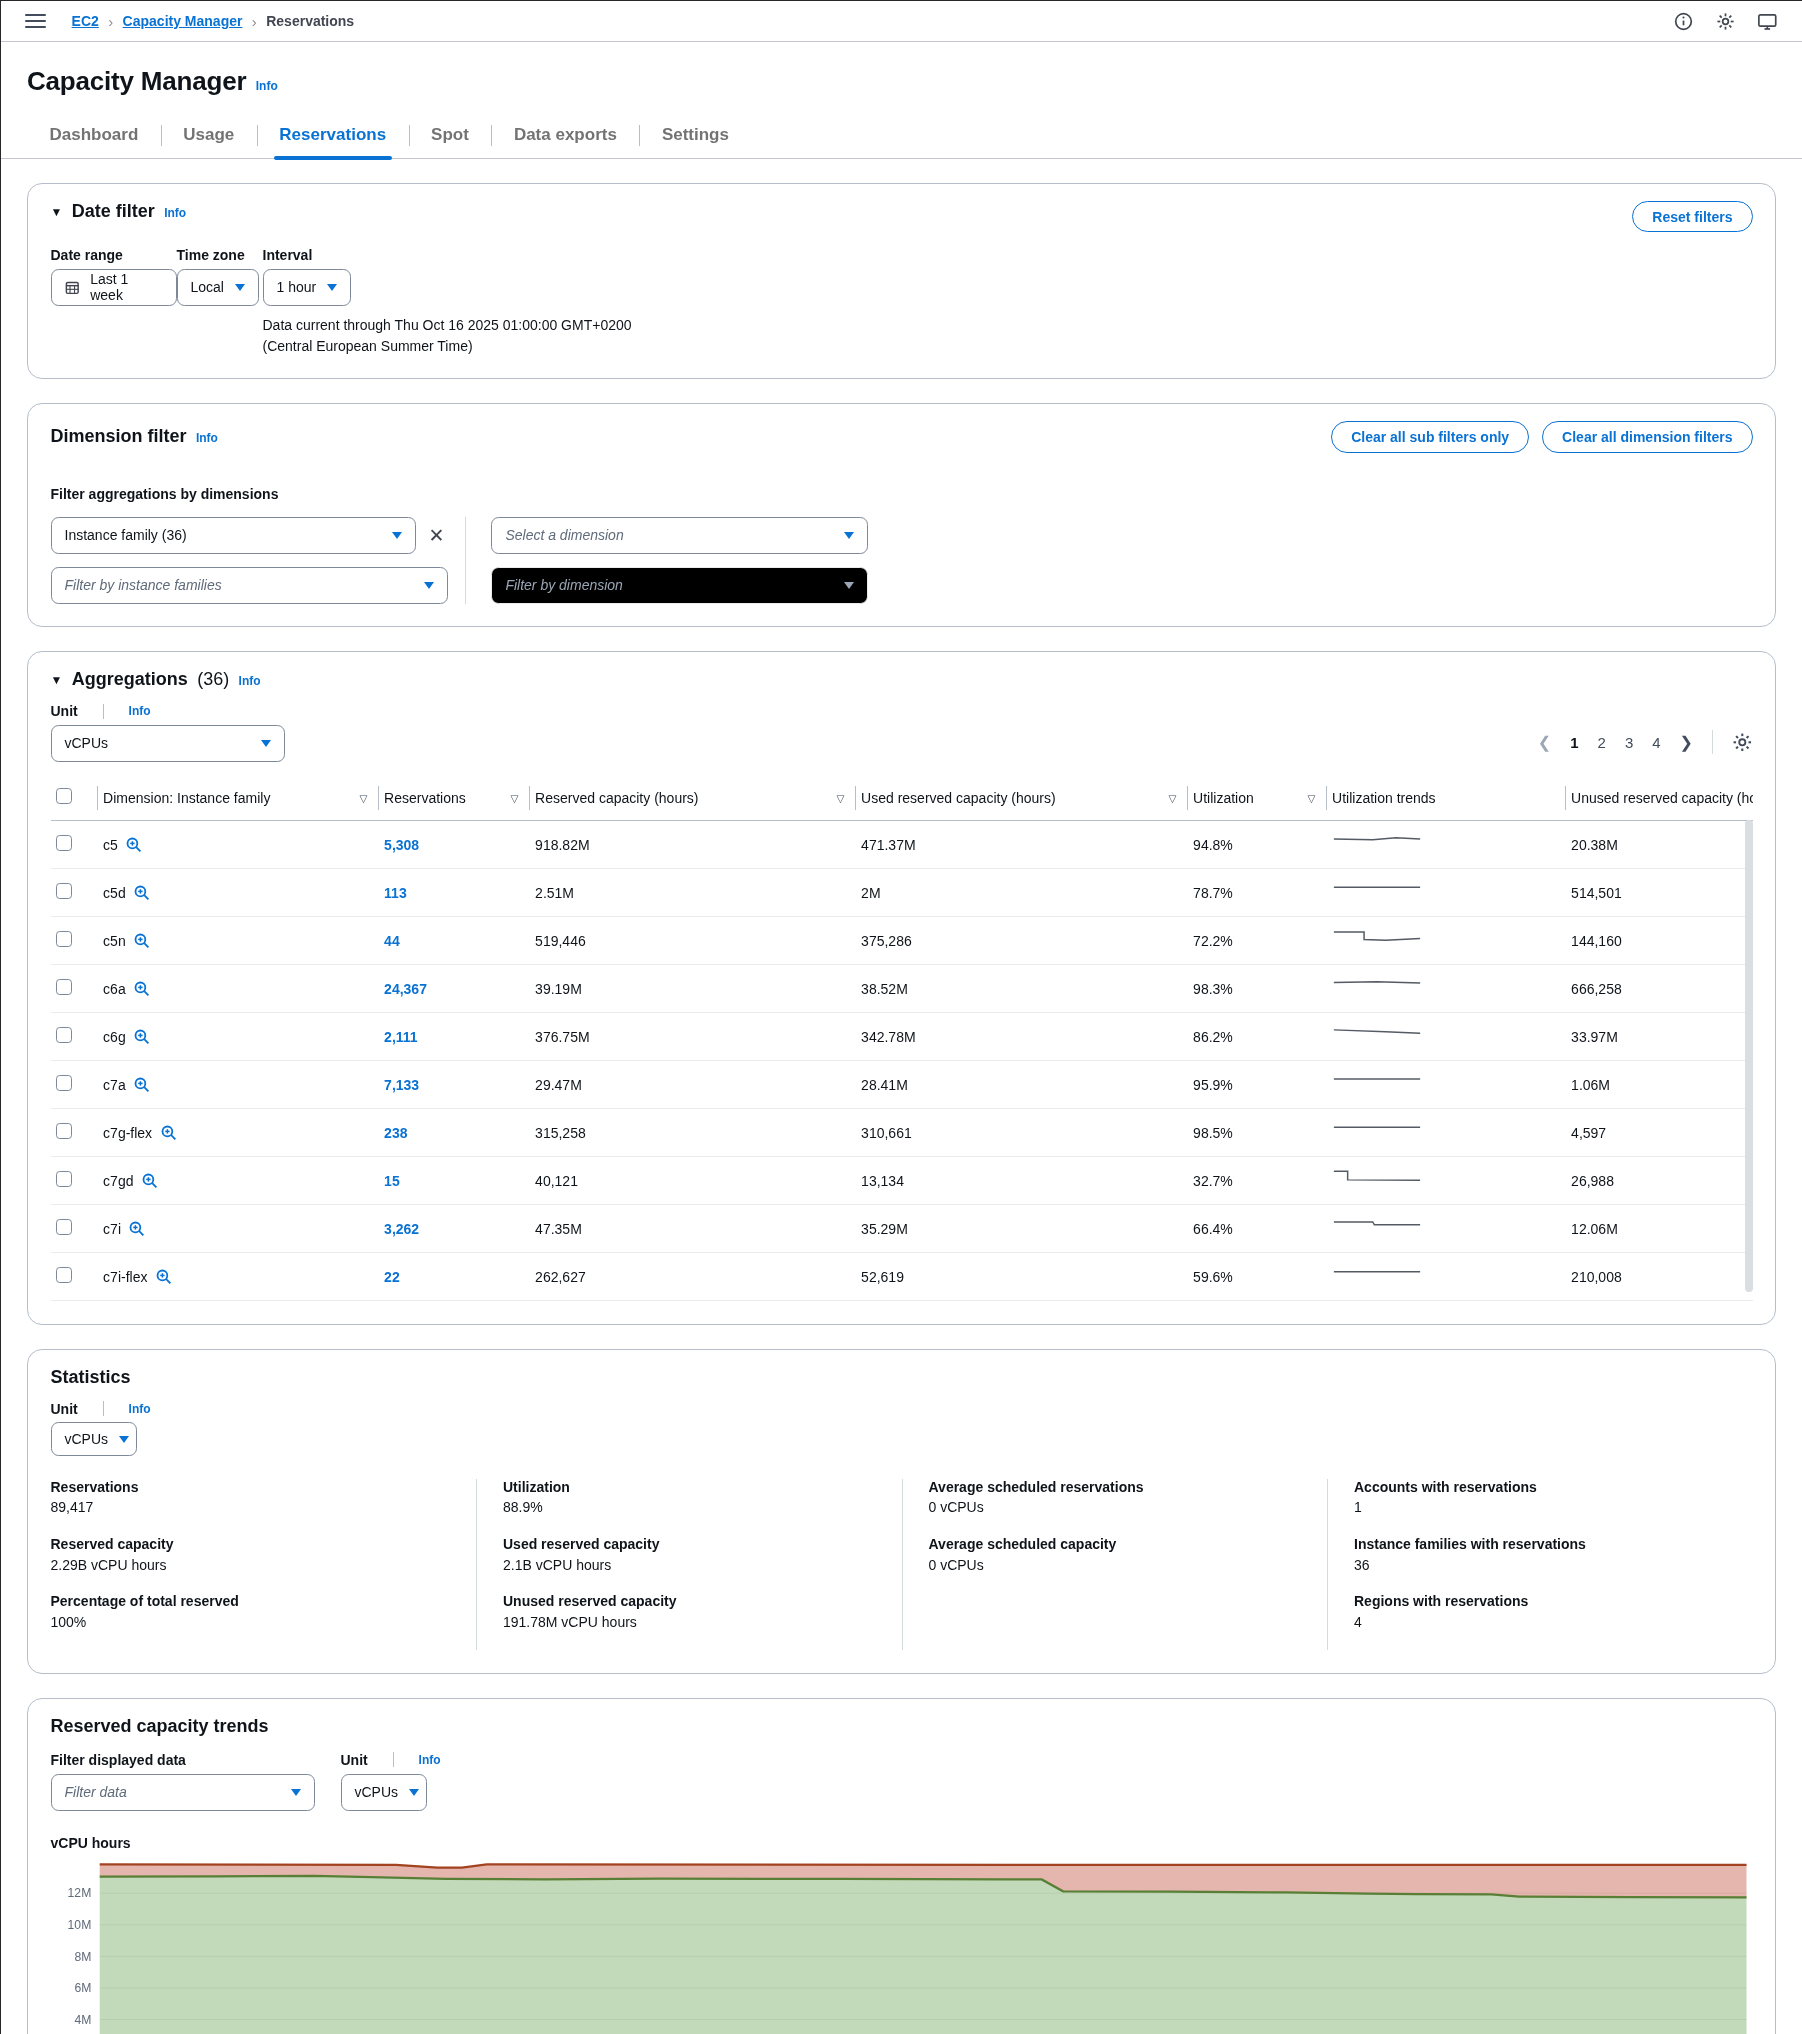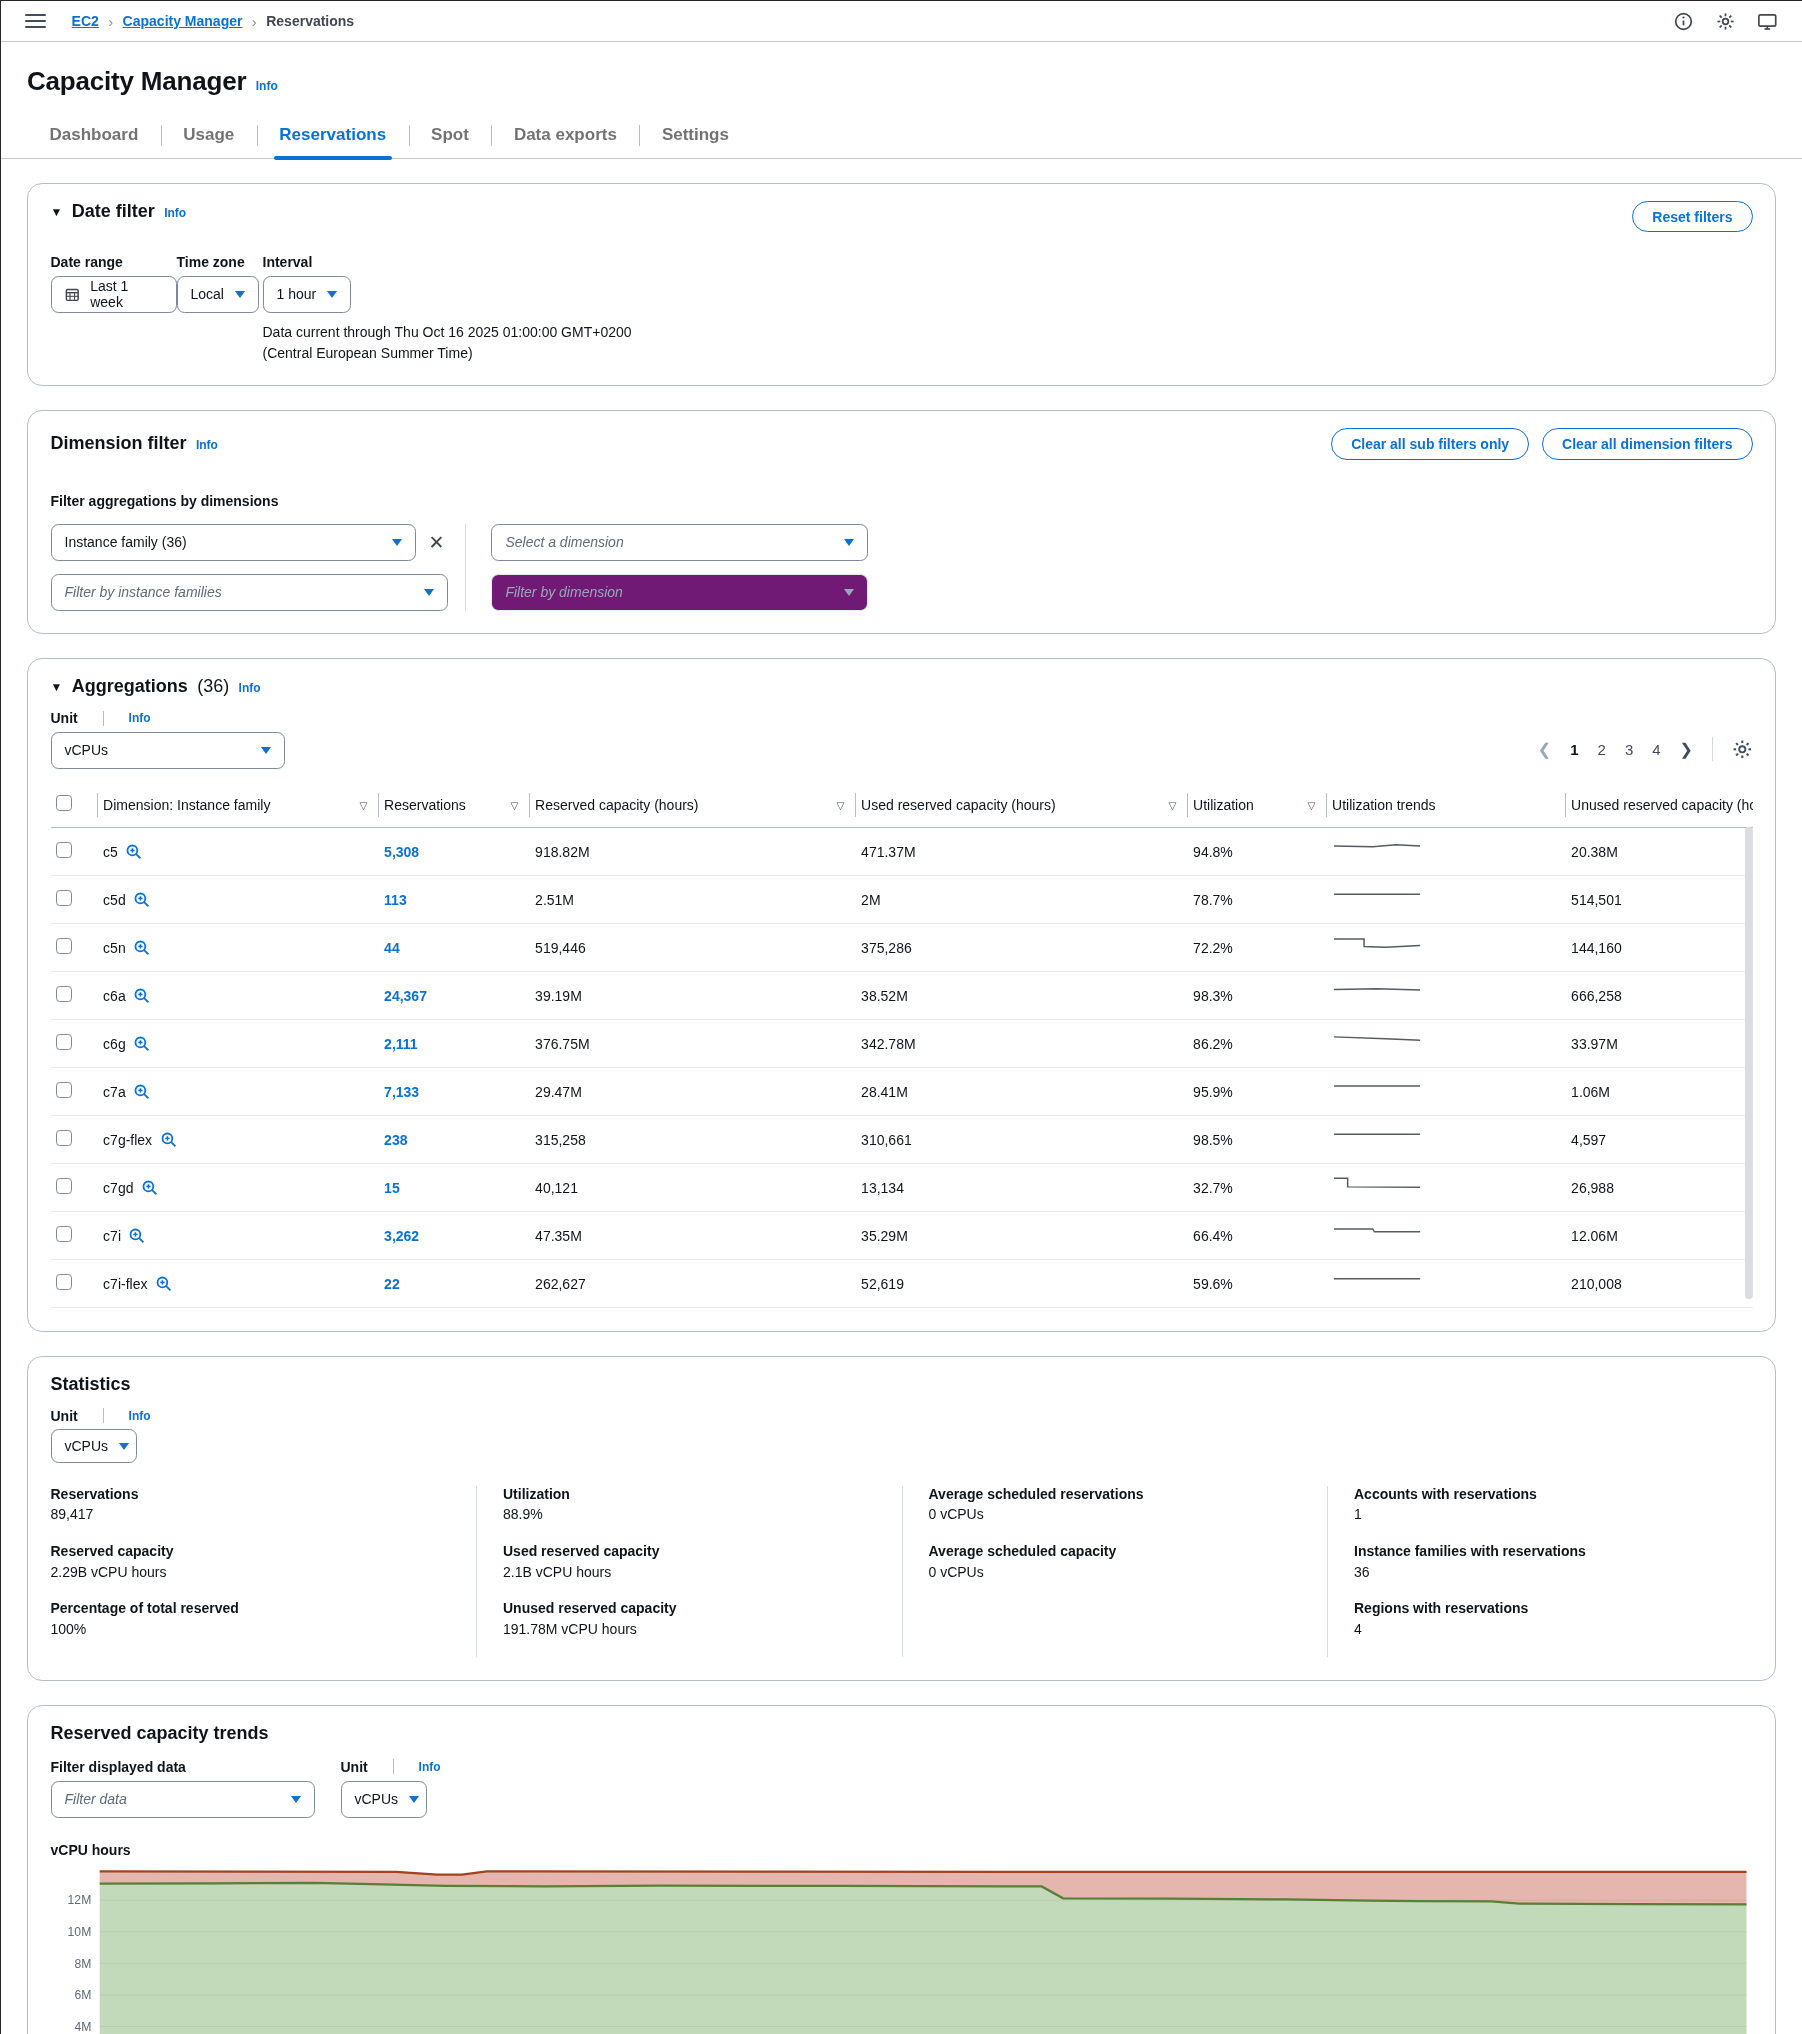--- a/index.html
+++ b/index.html
@@ -52,26 +52,26 @@
   }
   .fld-label { font-weight: 700; font-size: 14px; margin-bottom: 5.6px; }
   .ctrl {
     height: 37px; border: 1.9px solid #7d8998; border-radius: 7.5px; background: #fff;
     display: inline-flex; align-items: center; gap: 11.2px; padding: 0 13px; font-size: 14px; cursor: pointer;
   }
   .ctrl.select { justify-content: space-between; }
   .caret-dn { width:0; height:0; border-left:5.6px solid transparent; border-right:5.6px solid transparent; border-top:7.5px solid #0972d3; }
   .caret-dn.gray { border-top-color:#9ba7b6; }
   .placeholder { color: #5f6b7a; font-style: italic; }
-  .ctrl.disabled { background:#701a75; border-color:#ebebf0; cursor:default; }
+  .ctrl.disabled { background:#000000; border-color:#ebebf0; cursor:default; }
   .ctrl.disabled .placeholder { color:#9ba7b6; }
   
   .df-head { display:flex; align-items:flex-start; }
   .df-head .pill-btn { margin-left:auto; }
-  .df-cols { display:flex; margin-top:22px; }
+  .df-cols { display:flex; margin-top:15px; }
   .df-col1 { width:126px; } .df-col2 { width:86px; } .df-col3 { width:99px; }
   .df-caption { margin-left:212px; margin-top:9.4px; width:417px; line-height:1.45; color:#0f141a; }
   
   .dim-head { display:flex; align-items:center; }
   .dim-head .btns { margin-left:auto; display:flex; gap:13px; }
   .dim-label { font-weight:700; margin-top:33px; }
   .dim-rows { display:flex; margin-top:15px; }
   .dim-col { display:flex; flex-direction:column; gap:13px; }
   .dim-first { display:flex; align-items:center; }
   .x-btn { font-size:19px; color:#424650; margin-left:13px; cursor:pointer; line-height:1; }

